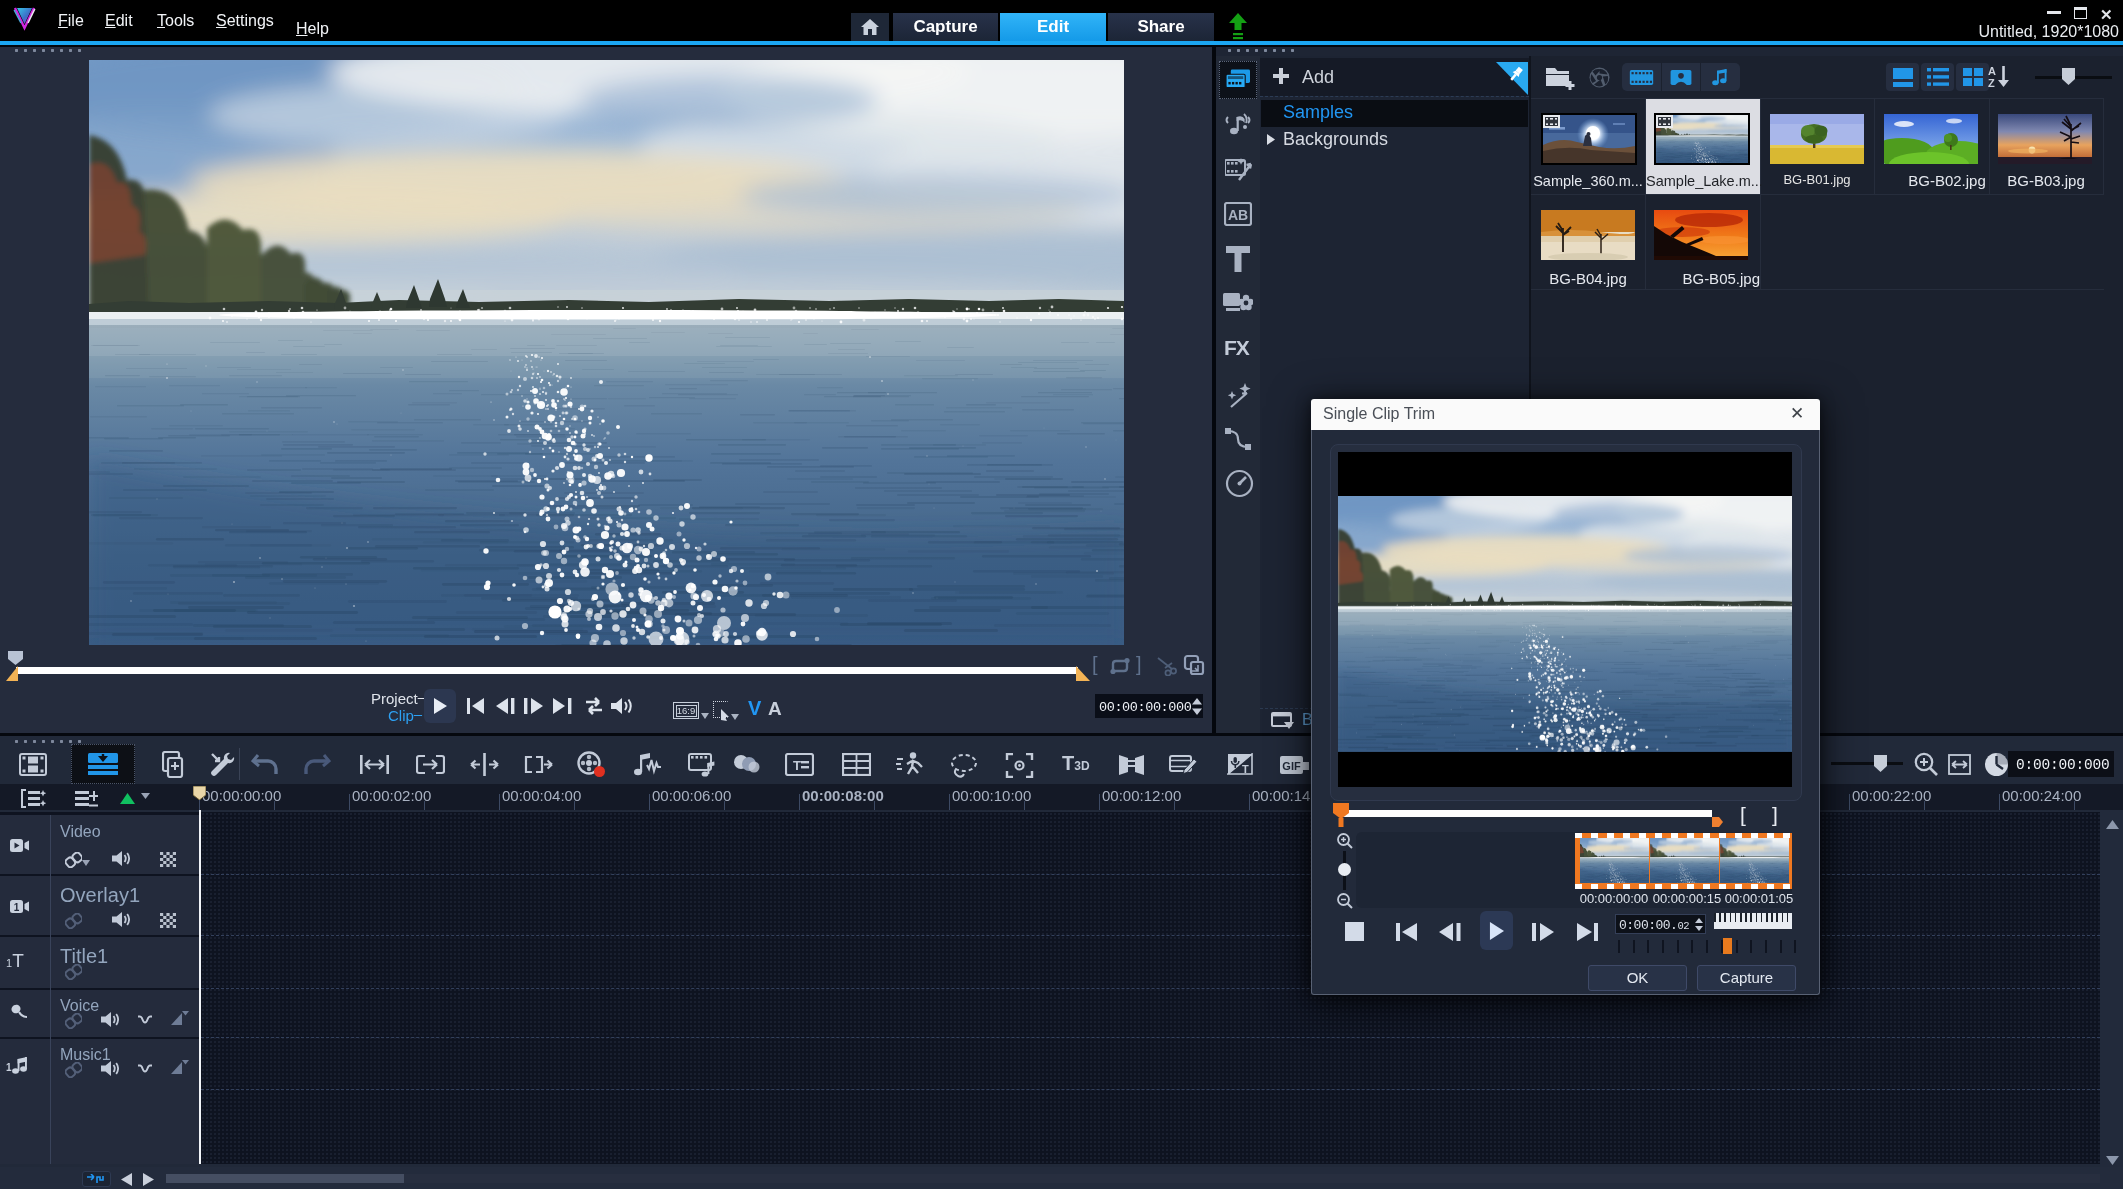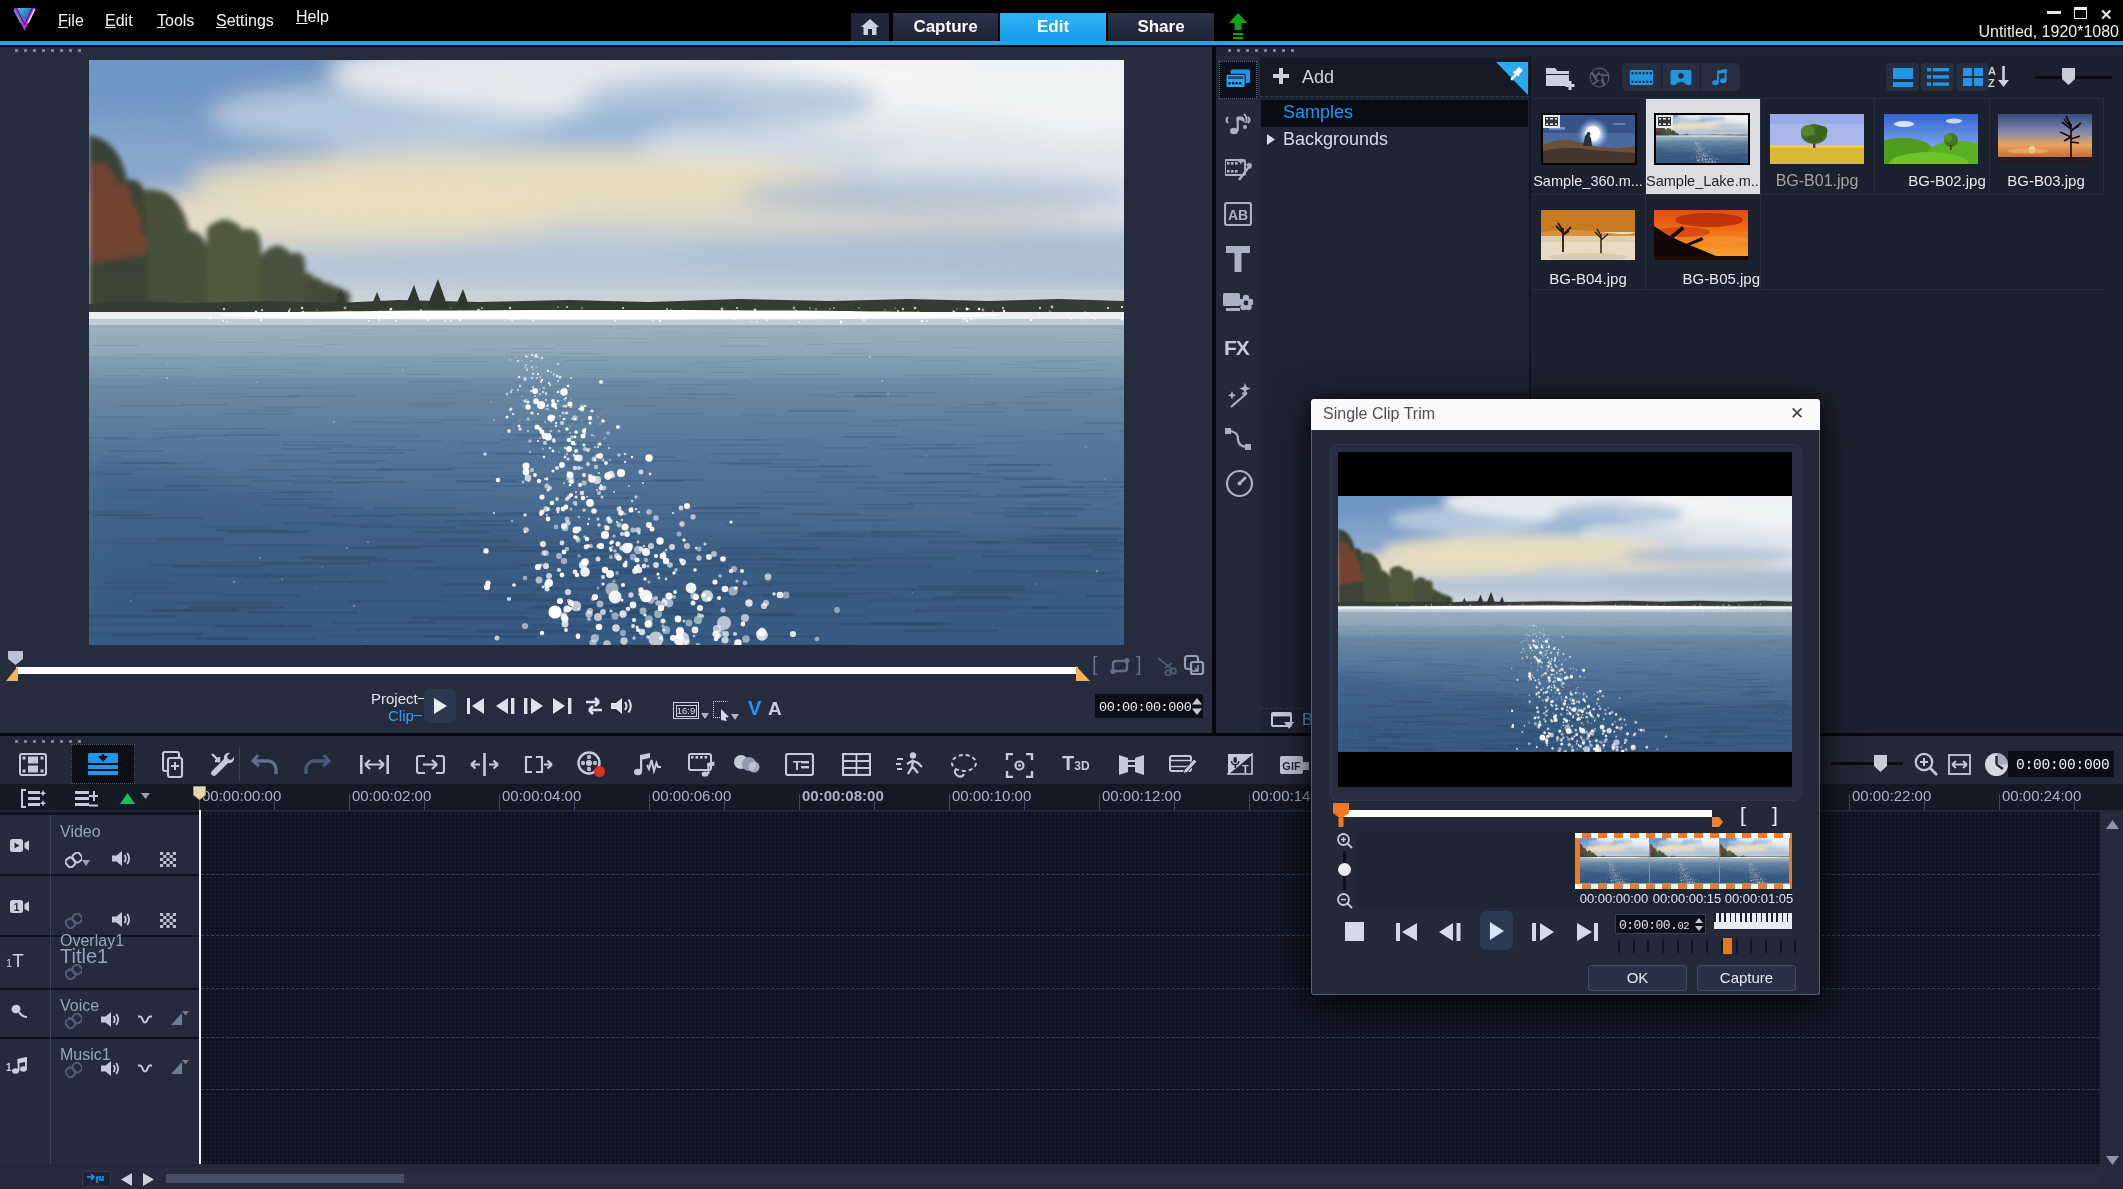--- a/index.html
+++ b/index.html
@@ -28,21 +28,21 @@
 <path d="M2 1 L11.5 21 L21 1" fill="none" stroke="#d028e0" stroke-width="2.4"></path>
 <path d="M1.2 3 L8 16" stroke="#4aa6d8" stroke-width="1.6"></path>
 <path d="M21.8 2 L15 16" stroke="#e8e8f0" stroke-width="1.6"></path>
 </svg>
     </div>
 <div class="abs" style="left:0;top:0;width:860px;height:41px;color:#f2f4f7;font-size:16px;">
 <span class="abs" style="left:58px;top:12px;"><u>F</u>ile</span>
 <span class="abs" style="left:105px;top:12px;"><u>E</u>dit</span>
 <span class="abs" style="left:157px;top:12px;"><u>T</u>ools</span>
 <span class="abs" style="left:216px;top:12px;"><u>S</u>ettings</span>
-<span class="abs" style="left:296px;top:8px;"><u>H</u>elp</span>
+<span class="abs" style="left:296px;top:20px;"><u>H</u>elp</span>
 </div>
 
 <div class="abs" style="left:851px;top:13px;width:38px;height:28px;background:#1e2737;display:flex;align-items:center;justify-content:center;">
 <svg width="18" height="16" viewBox="0 0 18 16">
         <path d="M9 0 L18 8 L15.5 8 L15.5 16 L11 16 L11 10 L7 10 L7 16 L2.5 16 L2.5 8 L0 8 Z" fill="#c9d1dd"></path>
       </svg>
 </div>
 <div class="abs" style="left:893px;top:13px;width:105px;height:28px;background:linear-gradient(#28324a,#1c2536);color:#fff;font-size:17px;font-weight:bold;text-align:center;line-height:28px;">Capture</div>
 <div class="abs" style="left:1000px;top:13px;width:106px;height:28px;background:linear-gradient(#31b4f8,#149ae8);color:#fff;font-size:17px;font-weight:bold;text-align:center;line-height:28px;">Edit</div>
 <div class="abs" style="left:1108px;top:13px;width:106px;height:28px;background:linear-gradient(#28324a,#1c2536);color:#fff;font-size:17px;font-weight:bold;text-align:center;line-height:28px;">Share</div>
@@ -567,21 +567,21 @@
         <circle cx="34" cy="36" r="3.4" fill="#f8e4b0"></circle>
         <ellipse cx="30" cy="37" rx="20" ry="2.5" fill="#f0b060" opacity=".7"></ellipse>
         <rect y="43" width="94" height="7" fill="#241a28"></rect>
         <path d="M73 45 V10 m0 5 l-9 -7 m9 9 l10 -8 m-10 4 l-7 -8 m7 11 l8 -4 m-8 0 l-5 -10 m5 21 l-11 -5 m11 7 l9 -3 m-9 1 l-7 4 m7 1 l8 1" stroke="#140e14" stroke-width="1.7" fill="none"></path>
         <path d="M60 45 q10 -3 20 0 z" fill="#140e14"></path>
       </svg>
     </div>
 
 <div class="abs" style="left:1531px;top:173px;width:114px;text-align:center;color:#e6e9ef;font-size:14.5px;white-space:nowrap;">Sample_360.m...</div>
 <div class="abs" style="left:1646px;top:173px;width:114px;text-align:center;color:#1f2126;font-size:14.5px;white-space:nowrap;">Sample_Lake.m...</div>
-<div class="abs" style="left:1760px;top:172px;width:114px;text-align:center;color:#a3a3a3;font-size:16px;">BG-B01.jpg</div>
+<div class="abs" style="left:1760px;top:172px;width:114px;text-align:center;color:#e5e5e5;font-size:13px;">BG-B01.jpg</div>
 <div class="abs" style="left:1874px;top:172px;width:114px;text-align:center;color:#e6e9ef;font-size:15px;padding-left:32px;">BG-B02.jpg</div>
 <div class="abs" style="left:1989px;top:172px;width:114px;text-align:center;color:#e6e9ef;font-size:15px;">BG-B03.jpg</div>
 
 <div class="abs" style="left:1541px;top:210px;width:94px;height:50px;">
 <svg width="94" height="50" viewBox="0 0 94 50">
         <rect width="94" height="50" fill="#e8dcc4"></rect>
         <rect width="94" height="22" fill="#c87a20"></rect>
         <path d="M0 22 q30 -4 60 0 t34 0 v4 h-94 z" fill="#d8913a"></path>
         <rect y="26" width="94" height="6" fill="#e0cfae"></rect>
         <path d="M22 42 V18 m0 5 l-7 -7 m7 9 l8 -8 m-8 4 l-5 -8 m5 12 l6 -4" stroke="#241a12" stroke-width="1.8" fill="none"></path>
@@ -929,21 +929,21 @@
     </div>
 
 <div class="abs" style="left:0;top:815px;width:199px;height:59px;background:#242b3c;"></div>
 <div class="abs" style="left:0;top:876px;width:199px;height:59px;background:#242b3c;"></div>
 <div class="abs" style="left:0;top:937px;width:199px;height:51px;background:#242b3c;"></div>
 <div class="abs" style="left:0;top:990px;width:199px;height:47px;background:#242b3c;"></div>
 <div class="abs" style="left:0;top:1039px;width:199px;height:49px;background:#242b3c;"></div>
 <div class="abs" style="left:0;top:1088px;width:199px;height:76px;background:#242b3c;"></div>
 <div class="abs" style="left:50px;top:815px;width:1px;height:349px;background:#39435a;"></div>
 <div class="abs" style="left:60px;top:823px;color:#93a5bd;font-size:16px;">Video</div>
-<div class="abs" style="left:60px;top:884px;color:#93a5bd;font-size:16px;margin-top:48px;">Overlay1</div>
+<div class="abs" style="left:60px;top:884px;color:#93a5bd;font-size:20px;">Overlay1</div>
 <div class="abs" style="left:60px;top:945px;color:#93a5bd;font-size:20px;">Title1</div>
 <div class="abs" style="left:60px;top:997px;color:#93a5bd;font-size:16px;">Voice</div>
 <div class="abs" style="left:60px;top:1046px;color:#93a5bd;font-size:16px;">Music1</div>
 
 <div class="ic" style="left:9px;top:836px;width:20px;height:18px;">
 <svg width="19" height="17" viewBox="0 0 19 17">
         <rect x="0" y="2" width="13" height="13" rx="2.5" fill="#c9d1de"></rect>
         <path d="M14.5 6 L19 3.5 v10 L14.5 11 Z" fill="#c9d1de"></path>
         <path d="M4.5 5.5 L9.5 8.5 L4.5 11.5 Z" fill="#242b3c"></path>
       </svg>

